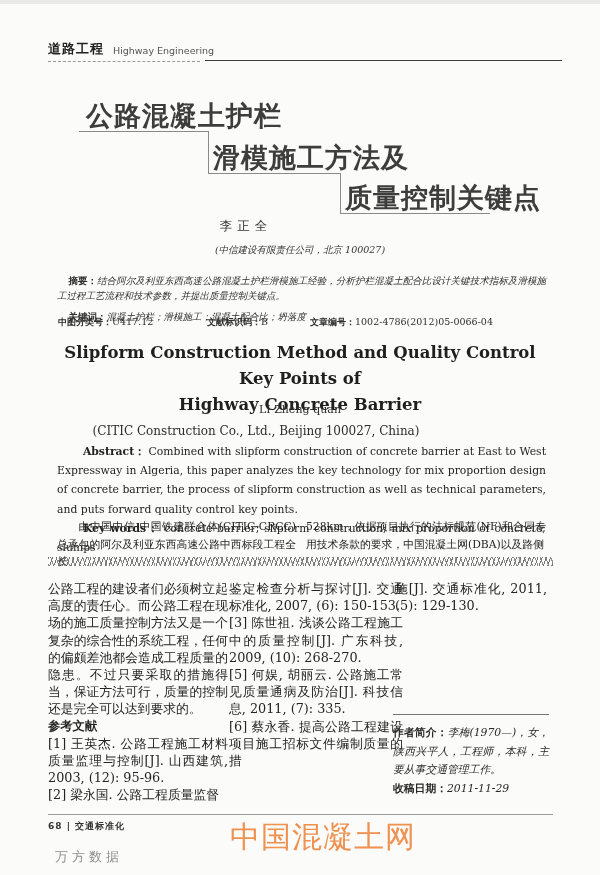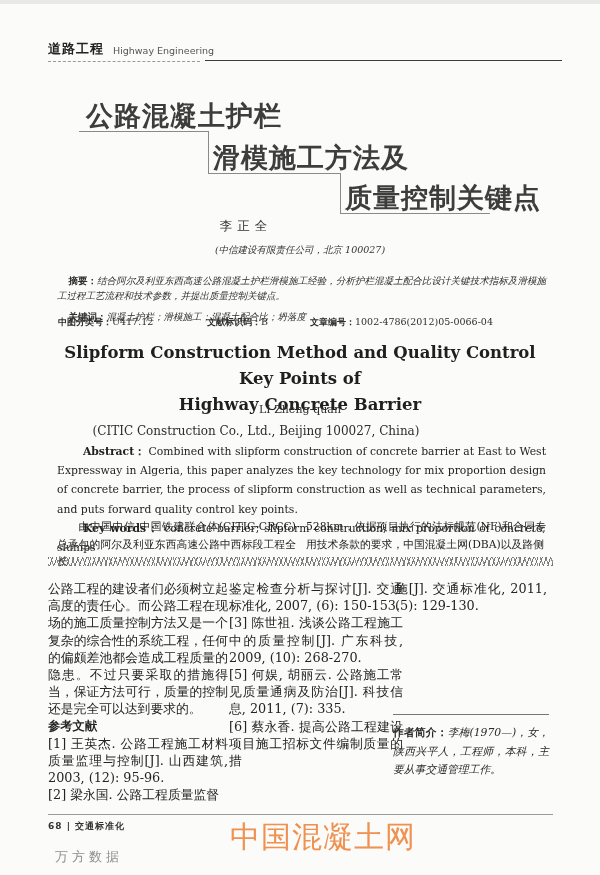--- a/index.html
+++ b/index.html
@@ -135,20 +135,21 @@
     <p>[5] 何娱, 胡丽云. 公路施工常见质量通病及防治[J]. 科技信息, 2011, (7): 335.</p>
     <p>[6] 蔡永香. 提高公路工程建设项目施工招标文件编制质量的措</p>
   </div>
 
   <div class="lcol lc3">
     <p>施[J]. 交通标准化, 2011, (5): 129-130.</p>
   </div>
 
   <div class="bio">
     <p><b>作者简介：</b><span>李梅(1970—)，女，陕西兴平人，工程师，本科，主要从事交通管理工作。</span></p>
+    <p><b>收稿日期：</b><span>2011-11-29</span></p>
   </div>
 
   <div class="foot-line"></div>
   <div class="page-info">68 | 交通标准化</div>
   <div class="watermark" style="color: rgb(239, 145, 80);">中国混凝土网</div>
   <div class="wanfang">万方数据</div>
 
 </div>
 
 </body></html>

